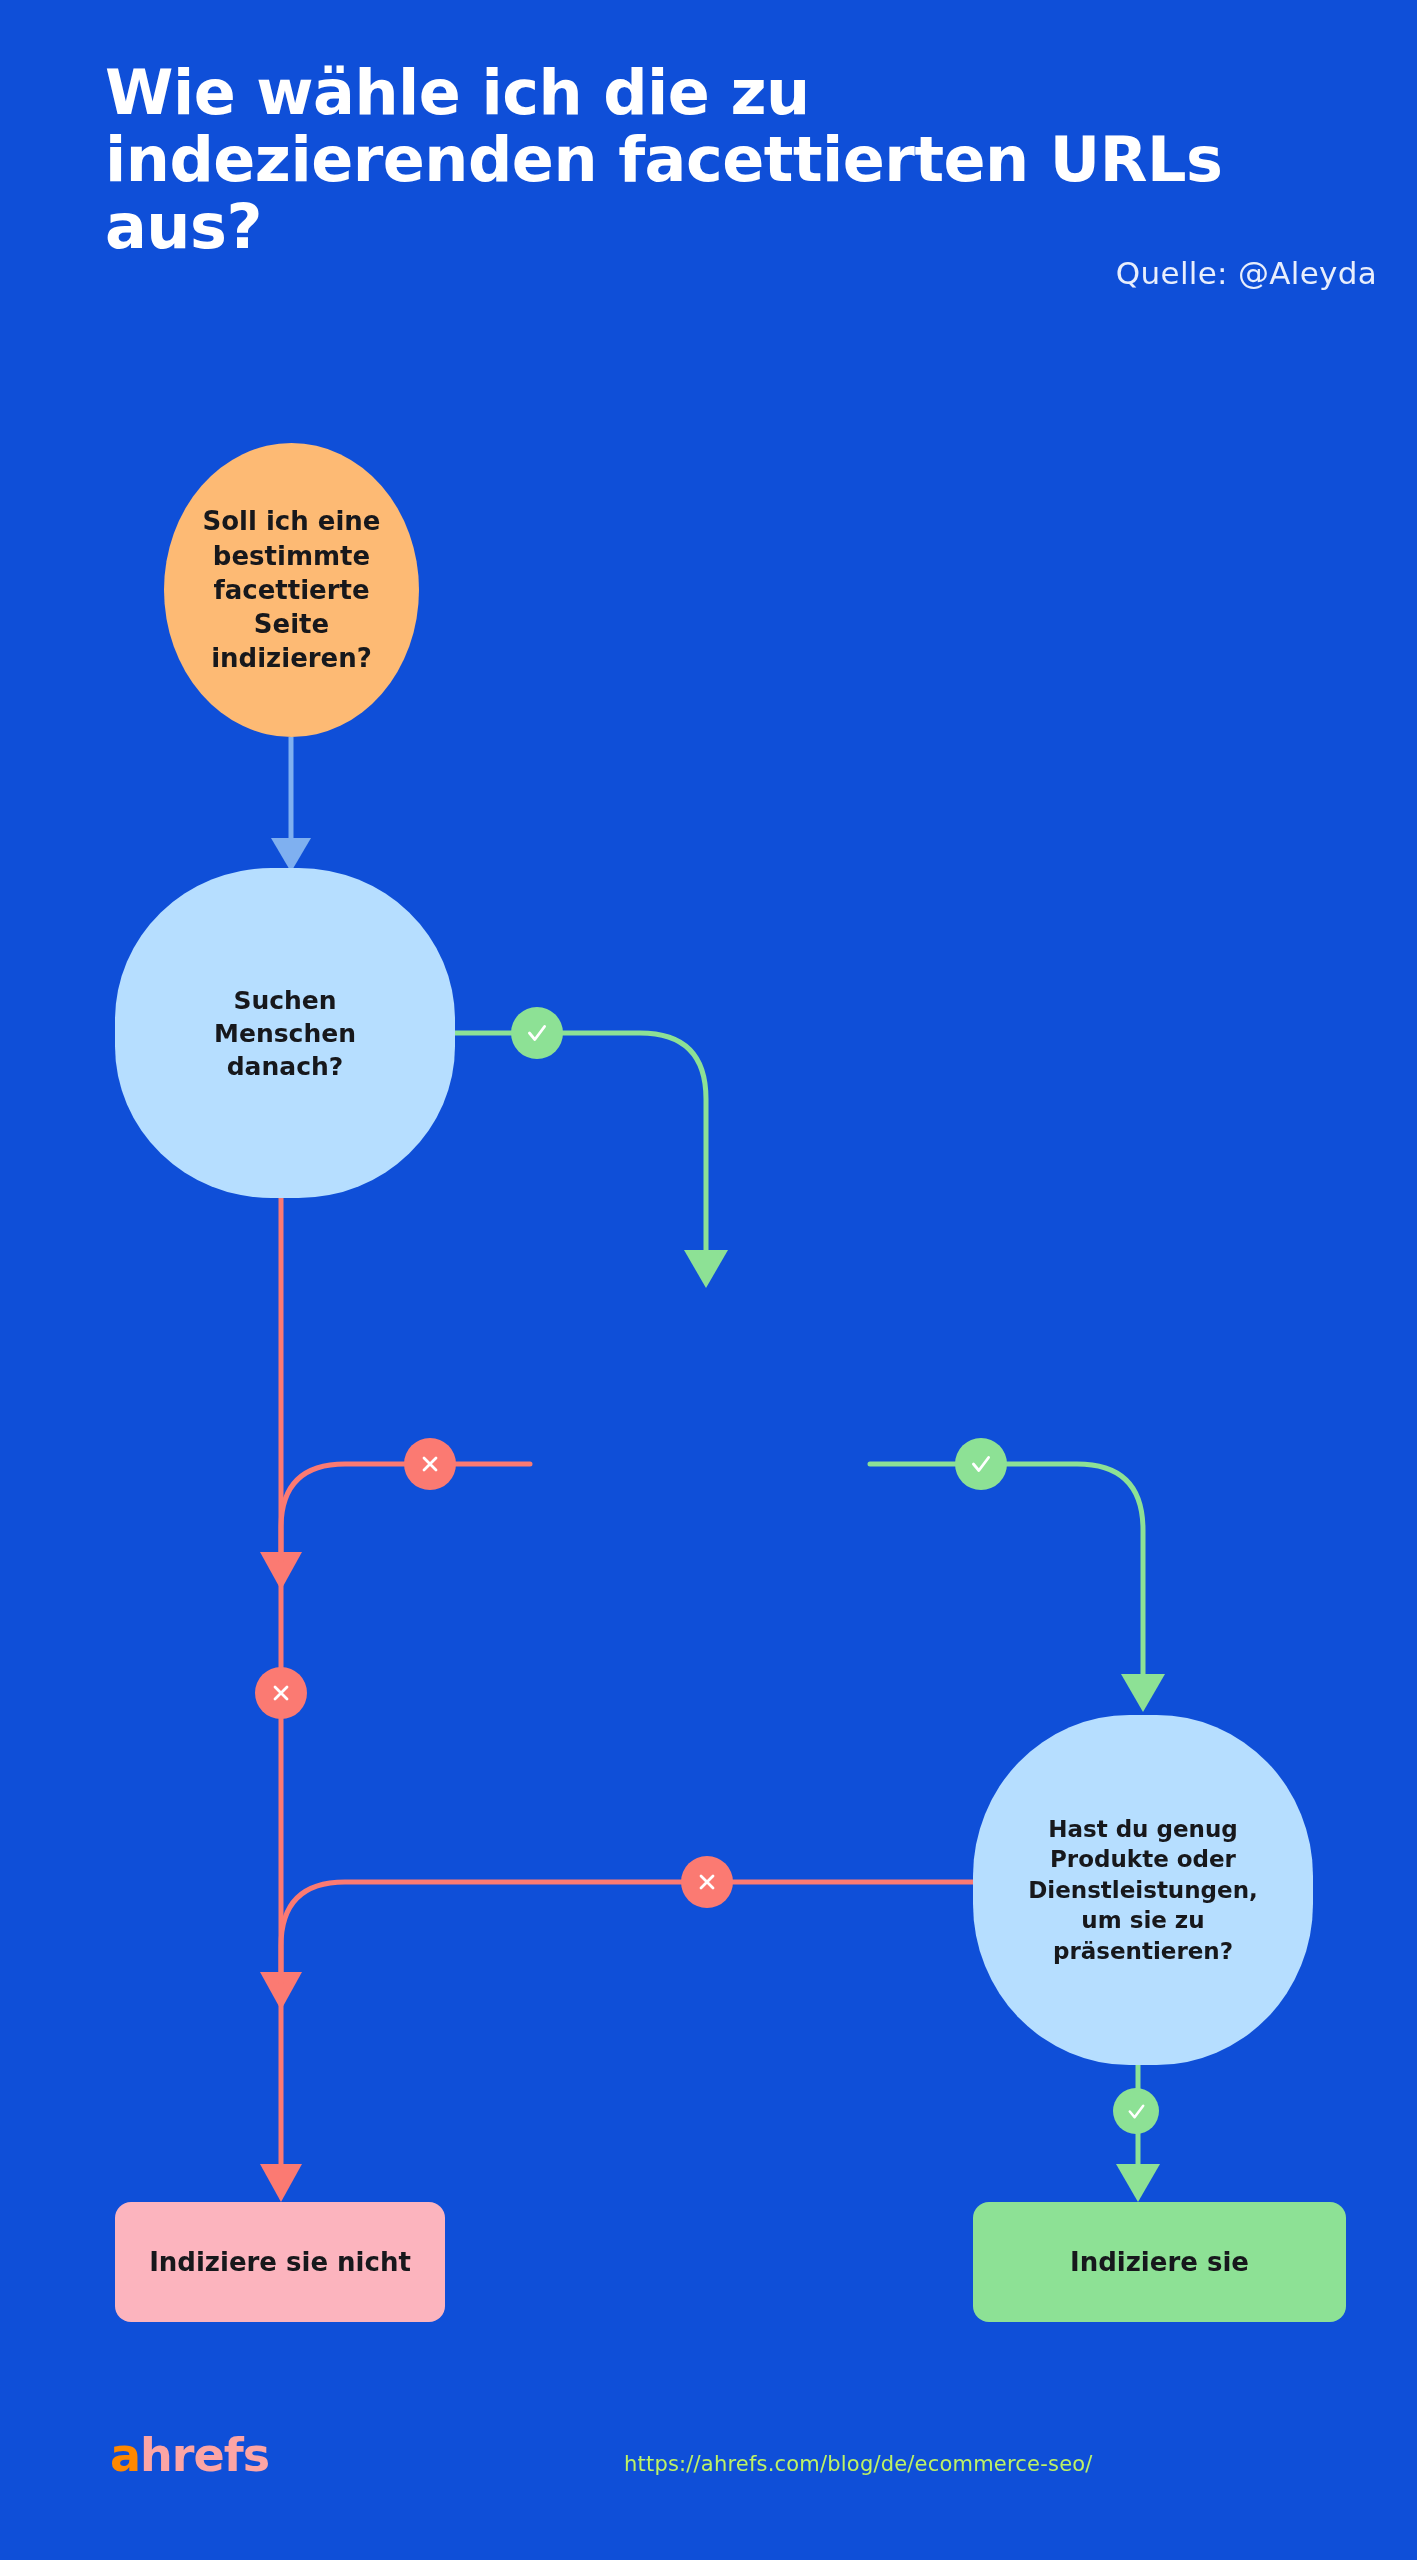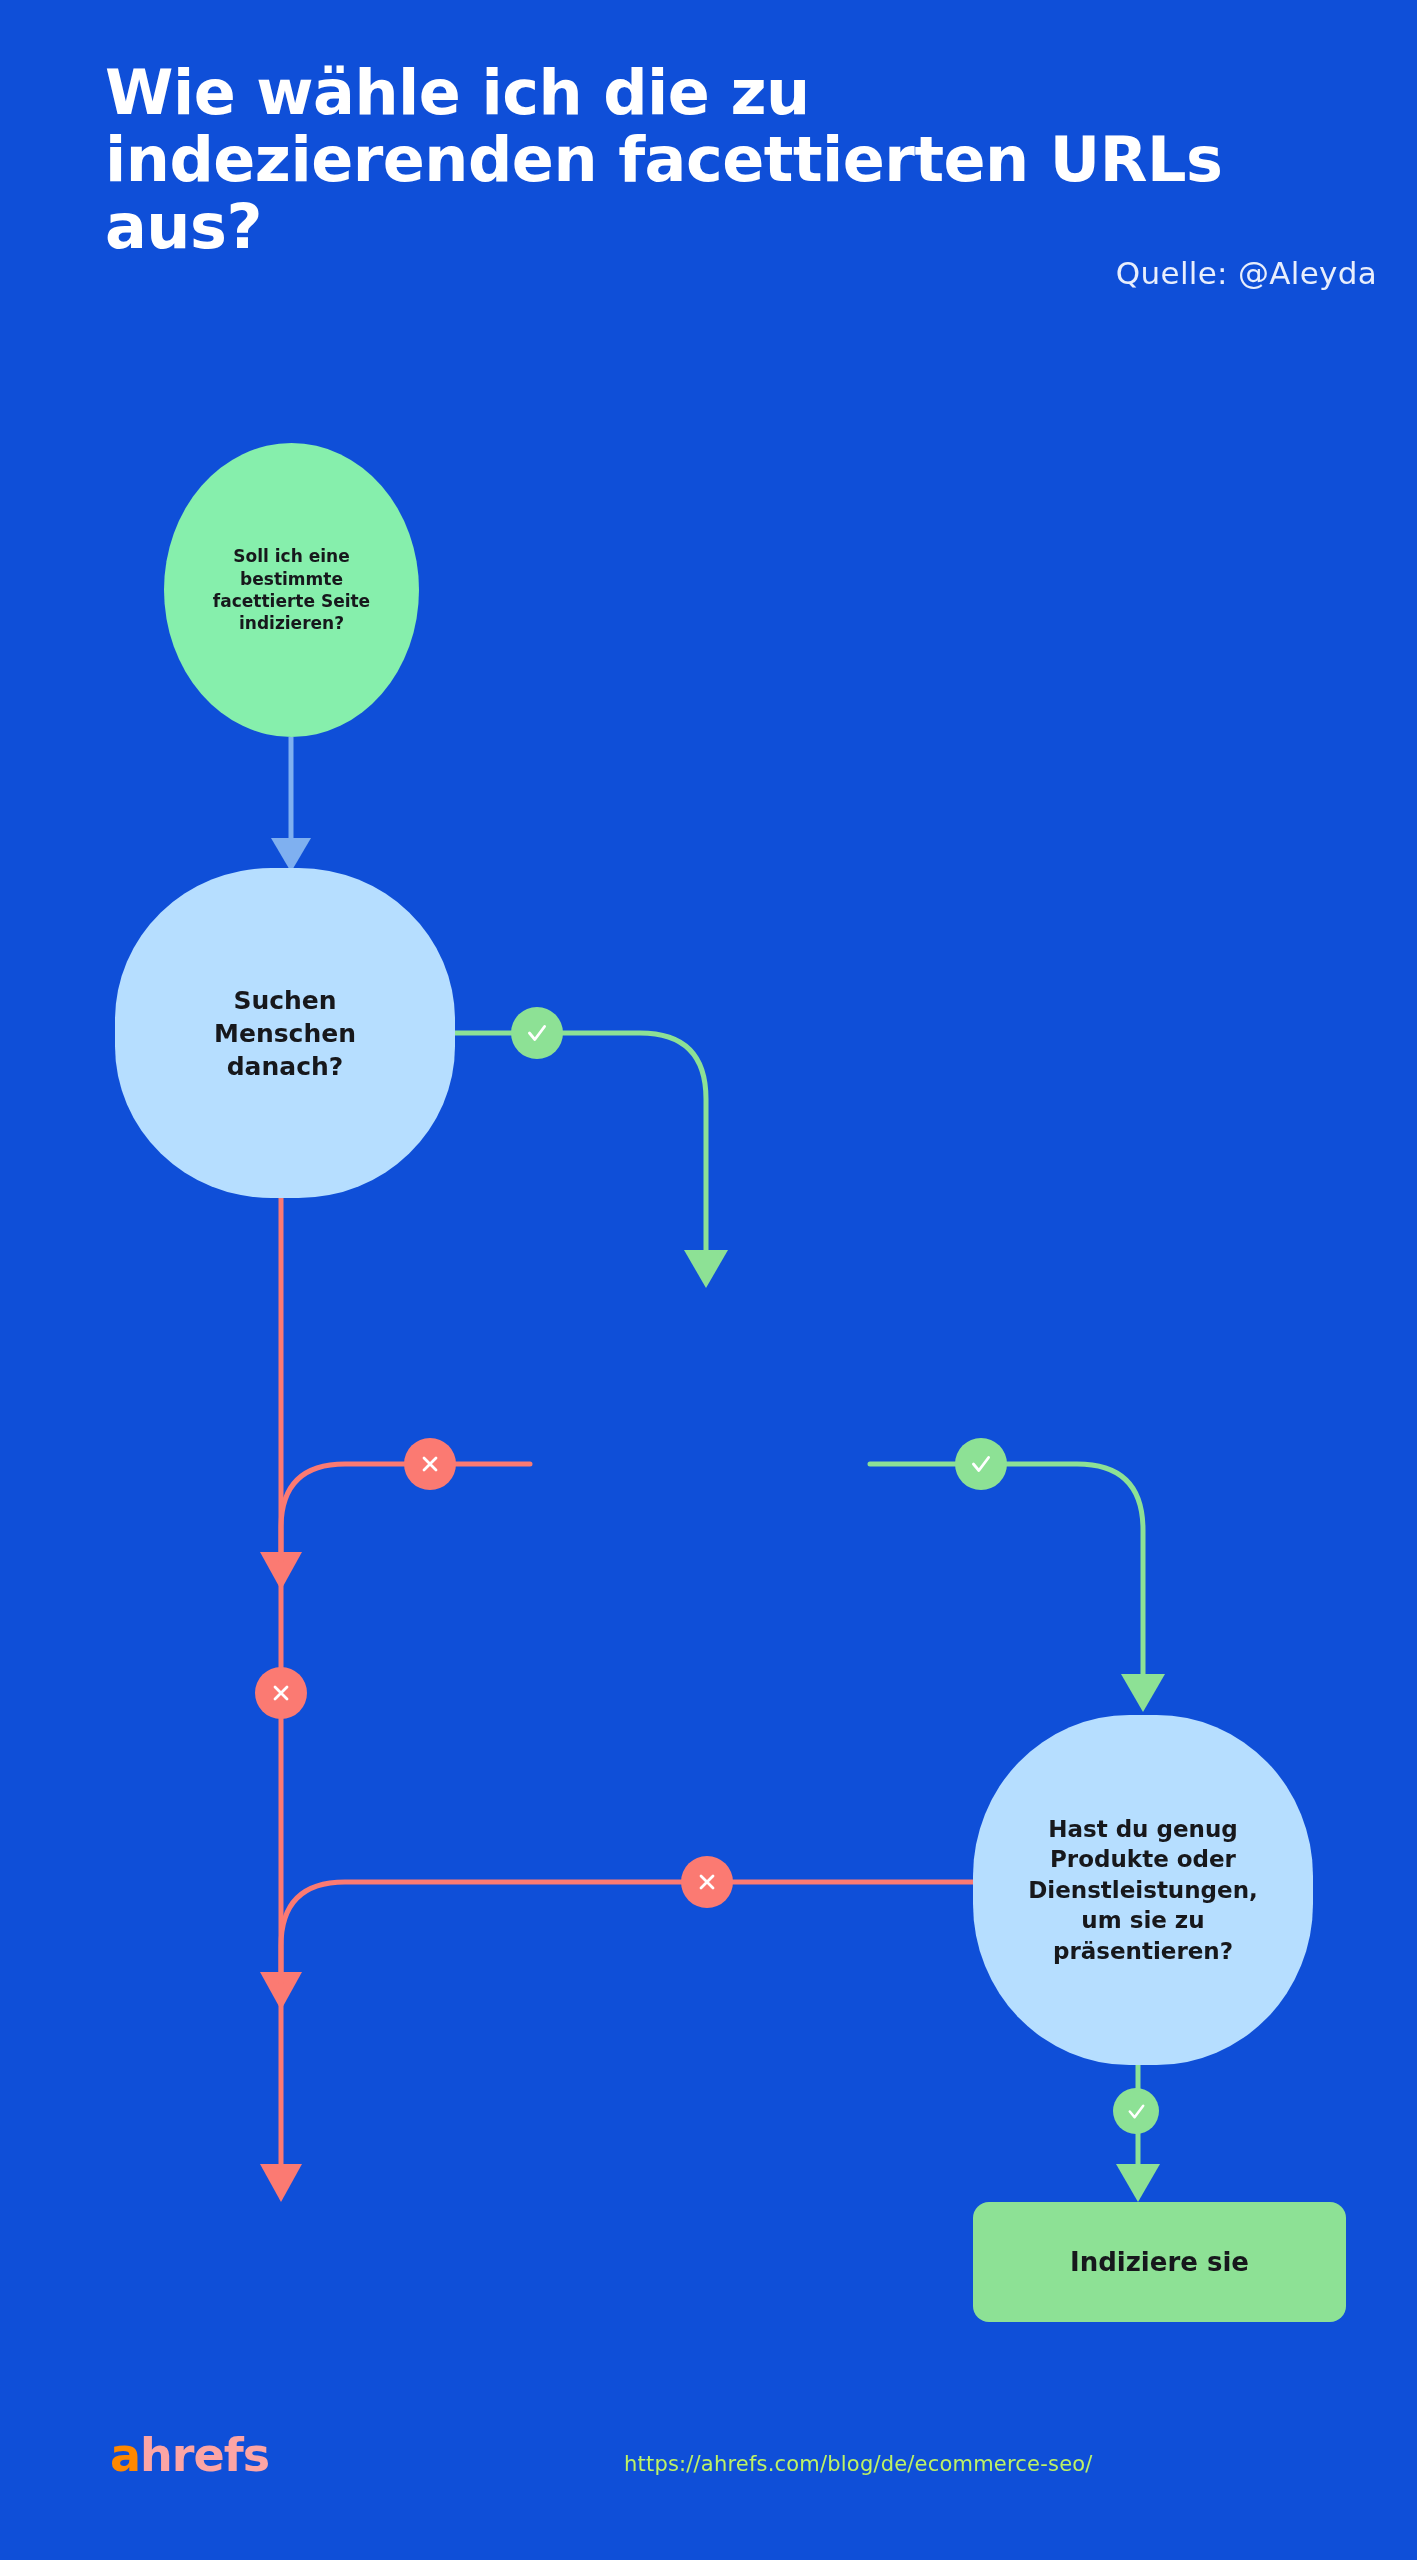--- a/index.html
+++ b/index.html
@@ -76,23 +76,23 @@
     white-space: pre-line;
     line-height: 1.32;
   }
 
   
   .node-circle {
     left: 164px;
     top: 443px;
     width: 255px;
     height: 294px;
-    background: #86efac;
+    background: #fdba74;
     border-radius: 50%;
-    font-size: 17px;
+    font-size: 26px;
   }
 
   
   .node-diamond {
     background: #b6deff;
     border-radius: 42% 42% 42% 42% / 42% 42% 42% 42%;
   }
 
   .node-d1 {
     left: 115px;
@@ -249,20 +249,23 @@
 
 
   <div class="node node-diamond node-d3">
     <span class="node-text">Hast du genug
 Produkte oder
 Dienstleistungen,
 um sie zu
 präsentieren?</span>
   </div>
 
+  <div class="node node-box node-box-no">
+    <span class="node-text">Indiziere sie nicht</span>
+  </div>
 
   <div class="node node-box node-box-yes">
     <span class="node-text">Indiziere sie</span>
   </div>
 
   <div class="badge yes" style="left:511px; top:1007px;">
     <svg width="26" height="26" viewBox="0 0 24 24" aria-hidden="true">
       <path d="M5 12 L10 18 L19 6" stroke="#ffffff" stroke-width="2.6" fill="none" stroke-linecap="round" stroke-linejoin="round"></path>
     </svg>
   </div>

